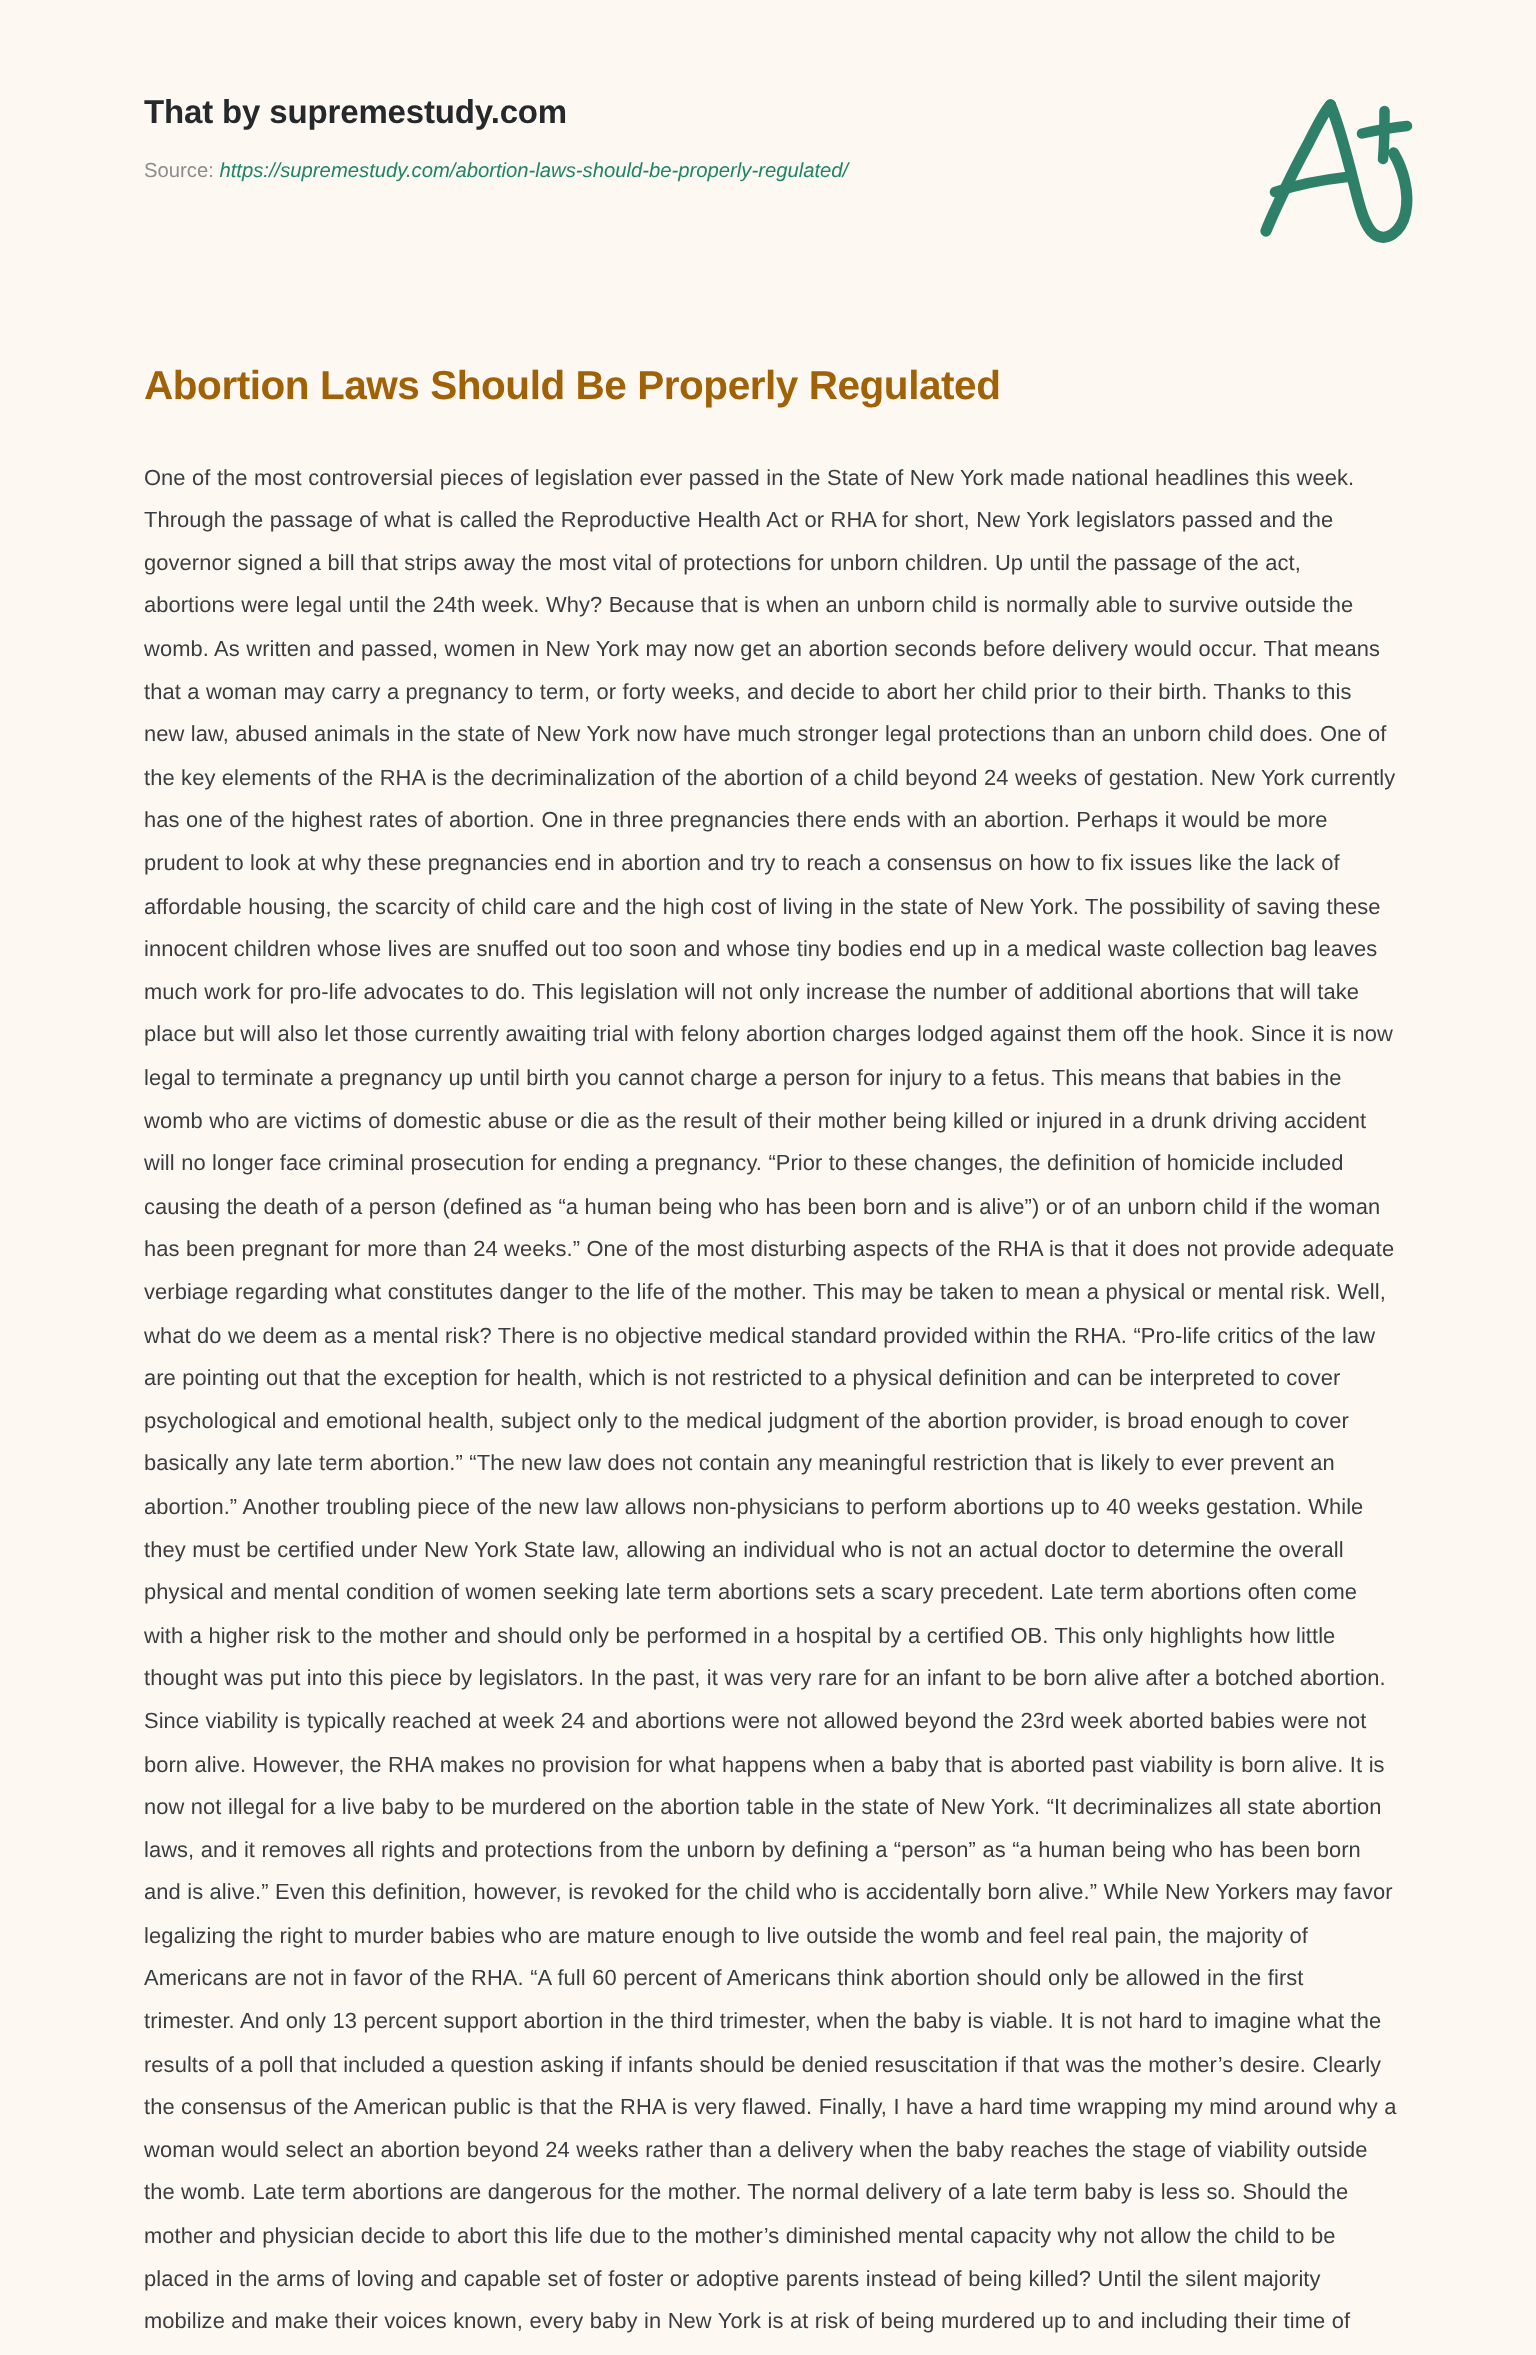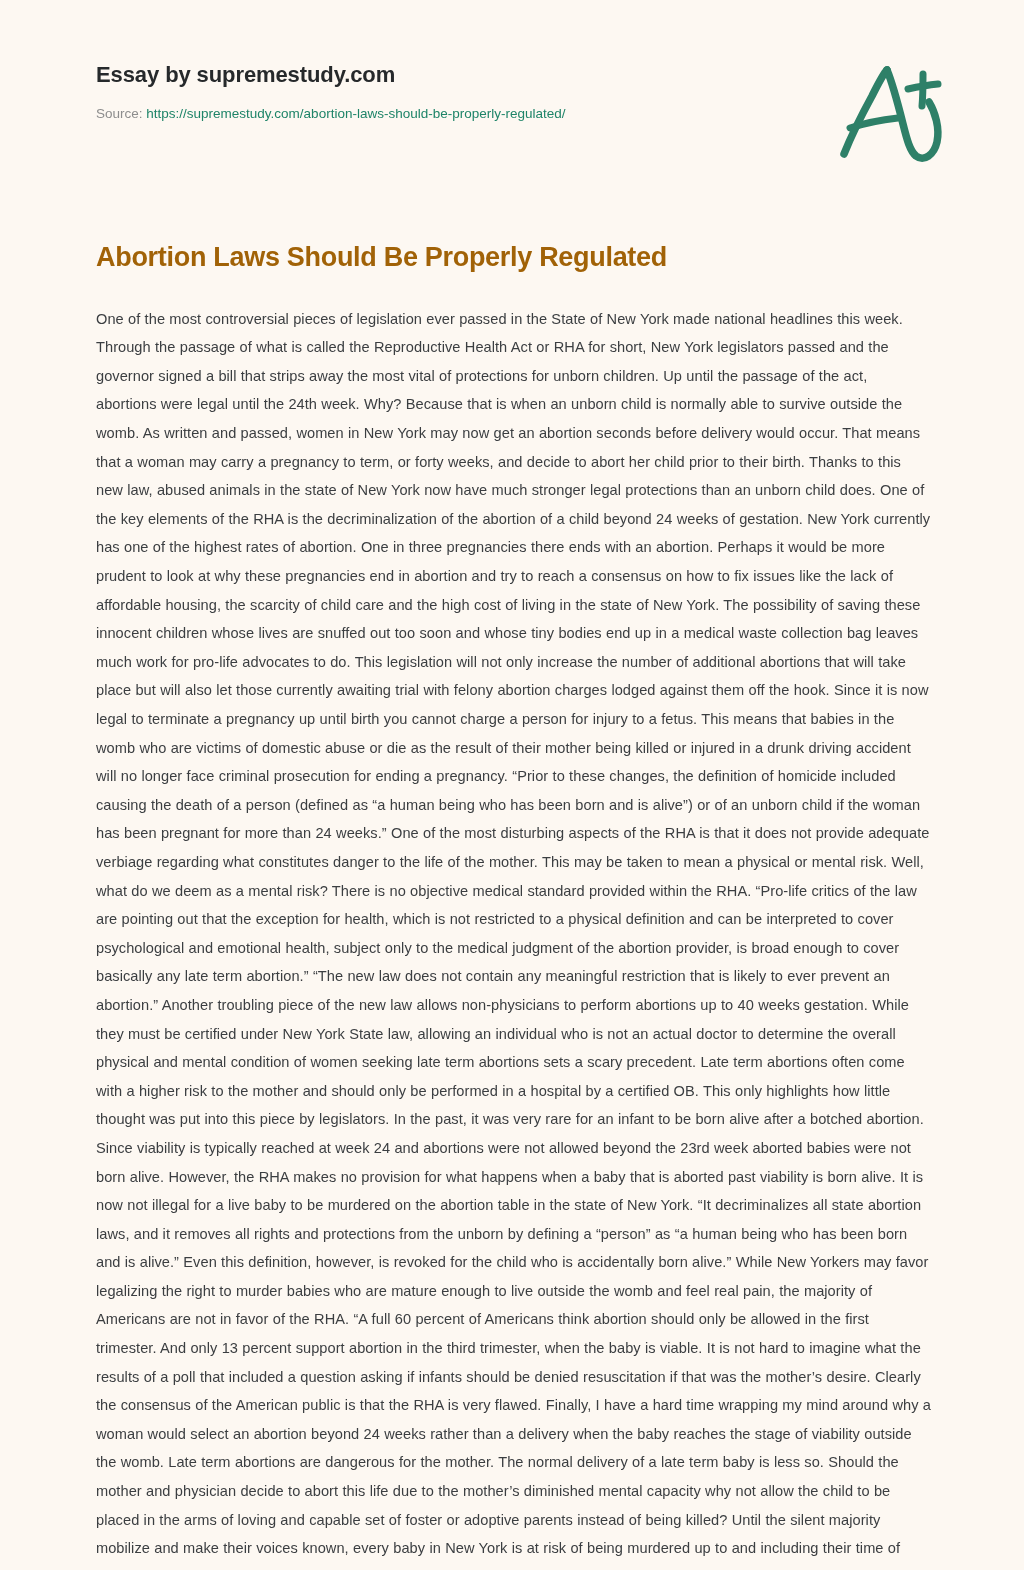--- a/index.html
+++ b/index.html
@@ -44,20 +44,21 @@
     line-height: 1.3;
     white-space: nowrap;
   }
   .source-label {
     color: #8d8d8d;
     text-align: right;
   }
   .source-url {
     color: #1e8468;
     text-decoration: none;
+    font-style: italic;
   }
 
   
   .logo {
     position: absolute;
     top: 56px;
     right: 72px;
     width: 120px;
     height: 110px;
     pointer-events: none;
@@ -86,21 +87,21 @@
     letter-spacing: 0.05px;
     word-spacing: 0.2px;
   }
 </style>
 </head>
 <body>
 
 <div class="page">
 
   <div class="header">
-    <div class="brand-line">Essay by supremestudy.com</div>
+    <div class="brand-line">That by supremestudy.com</div>
 
     <div class="source-line">
       <span class="source-label">Source:</span>
       <a class="source-url" href="#">https://supremestudy.com/abortion-laws-should-be-properly-regulated/</a>
     </div>
 
     <div class="logo">
       <svg viewBox="0 0 120 110" xmlns="http://www.w3.org/2000/svg" fill="none" stroke="#2e8068" stroke-linecap="round" stroke-linejoin="round">
 
         <path d="M12 98 C16 88 28 62 40 40 C46 28 51 18 55 14" stroke-width="7.5"></path>

